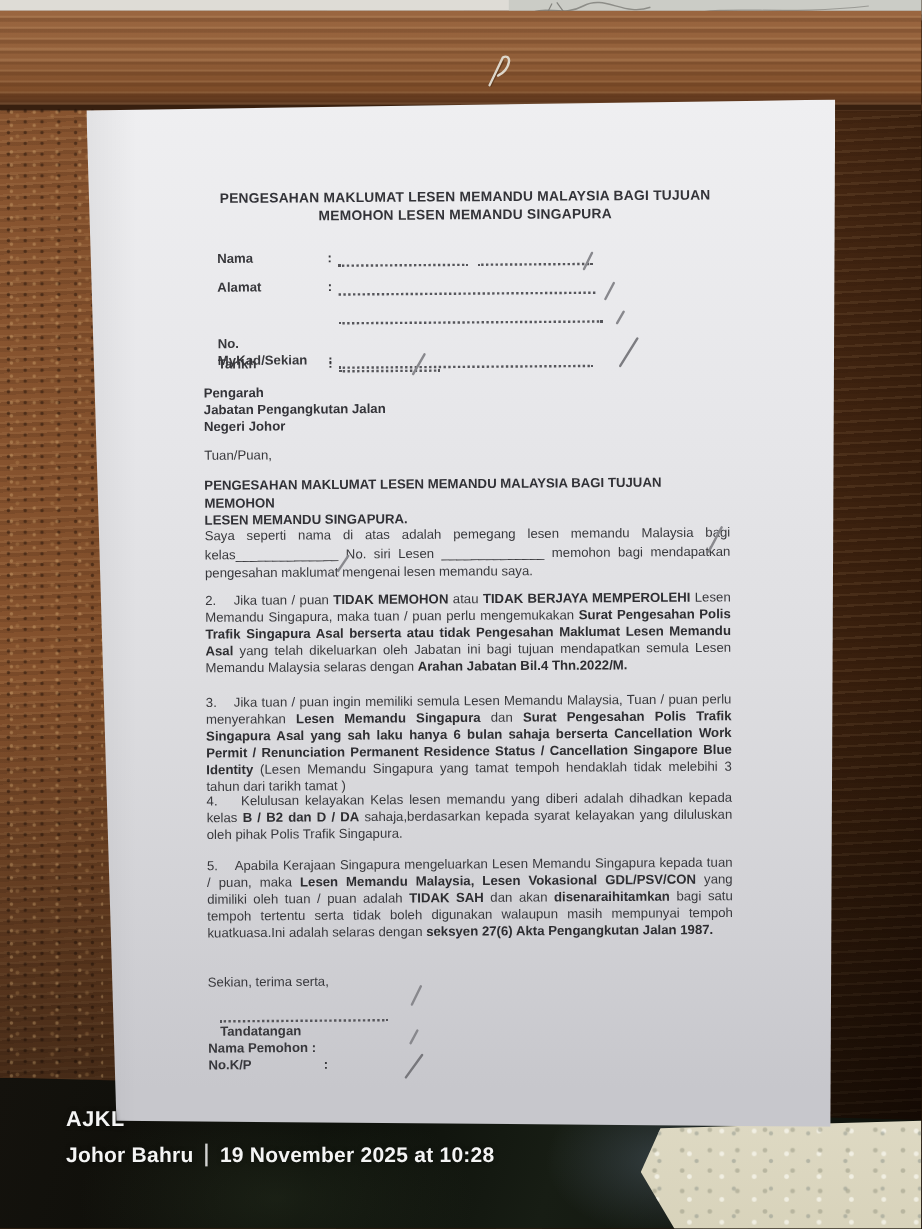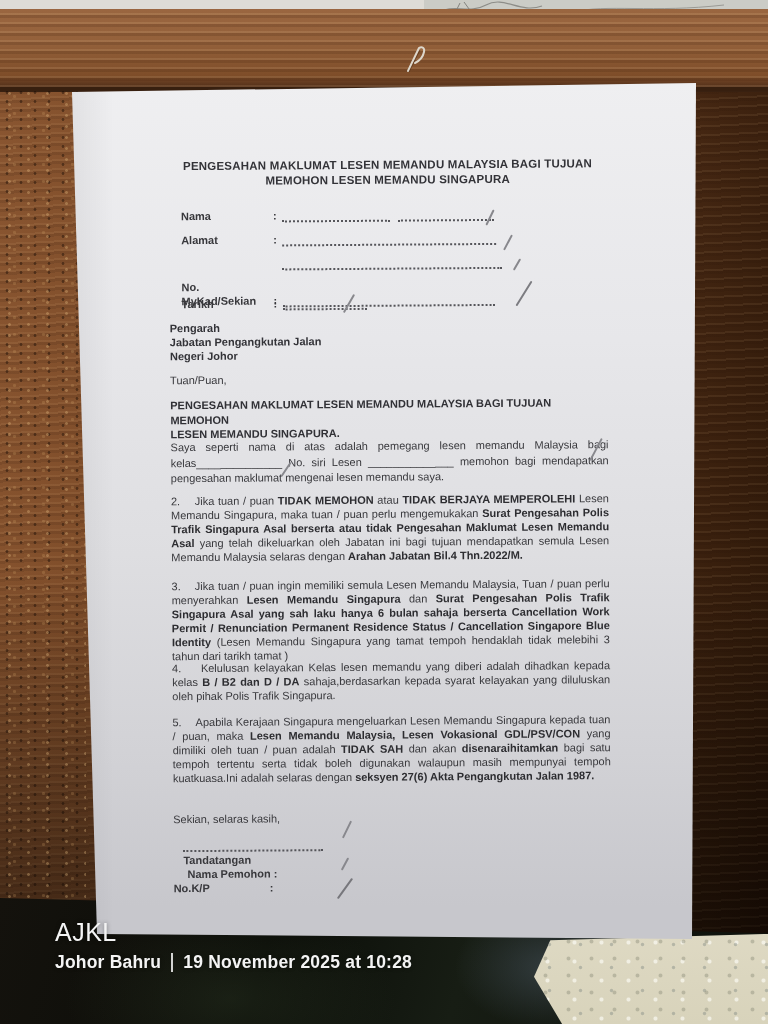--- a/index.html
+++ b/index.html
@@ -72,30 +72,30 @@
   .doc-p{position:absolute;left:2px;width:438px;text-align:justify;}
   .p1{top:358px;line-height:15.5px;}
   .p2{top:412px;}
   .p3{top:497px;}
   .p4{top:579px;}
   .p5{top:633px;}
 
   .closing{position:absolute;left:2px;top:730px;}
   .sig-line{position:absolute;left:12px;top:756px;width:140px;height:12px;border-bottom:2px dotted #55555a;}
   .sig-caption{position:absolute;left:12px;top:771px;width:140px;text-align:left;font-weight:bold;}
-  .sig-name{position:absolute;left:16px;top:785px;font-weight:bold;}
+  .sig-name{position:absolute;left:2px;top:785px;font-weight:bold;}
   .sig-id{position:absolute;left:2px;top:799px;width:120px;display:flex;font-weight:bold;}
   .sig-id .gap{width:60px;flex:none;}
 
   
   .mark{position:absolute;width:2px;background:#88888d;border-radius:2px;z-index:6;}
 
   
   .overlay{position:absolute;left:55px;top:919px;z-index:10;color:#f4f4f4;}
-  .overlay-title{font-size:25px;font-weight:normal;letter-spacing:.5px;line-height:26px;
+  .overlay-title{font-size:18px;font-weight:bold;letter-spacing:.5px;line-height:26px;
     text-shadow:0 0 4px rgba(0,0,0,.4);}
   .overlay-sub{margin-top:7px;font-size:17.5px;font-weight:bold;letter-spacing:.2px;
     display:flex;align-items:center;text-shadow:0 0 4px rgba(0,0,0,.4);}
   .overlay-sep{display:inline-block;width:2px;height:19px;background:rgba(244,244,244,.85);
     margin:0 10px;}
 </style>
 </head>
 <body>
 
 <div id="stage">
@@ -167,21 +167,21 @@
         <div>PENGESAHAN MAKLUMAT LESEN MEMANDU MALAYSIA BAGI TUJUAN MEMOHON</div>
         <div>LESEN  MEMANDU SINGAPURA.</div>
       </div>
 
       <div class="doc-p p1"><span>Saya seperti nama di atas adalah pemegang lesen memandu Malaysia bagi kelas______________ No. siri Lesen </span><span>______________</span><span> memohon bagi mendapatkan pengesahan maklumat  mengenai lesen memandu saya.</span></div>
       <div class="doc-p p2"><span>2.&nbsp;&nbsp;&nbsp;&nbsp;Jika tuan / puan </span><span class="b">TIDAK MEMOHON</span><span>  atau  </span><span class="b">TIDAK BERJAYA MEMPEROLEHI</span><span>  Lesen Memandu Singapura, maka tuan / puan perlu mengemukakan </span><span class="b">Surat Pengesahan Polis Trafik Singapura Asal berserta atau tidak  Pengesahan Maklumat  Lesen Memandu  Asal</span><span> yang telah dikeluarkan  oleh Jabatan ini bagi tujuan mendapatkan semula Lesen Memandu Malaysia selaras dengan </span><span class="b">Arahan Jabatan Bil.4 Thn.2022/M.</span></div>
       <div class="doc-p p3"><span>3.&nbsp;&nbsp;&nbsp;&nbsp;Jika tuan / puan ingin memiliki semula Lesen Memandu Malaysia, Tuan / puan perlu menyerahkan </span><span class="b">Lesen Memandu Singapura</span><span> dan </span><span class="b">Surat Pengesahan Polis Trafik Singapura Asal yang sah laku hanya 6 bulan sahaja berserta Cancellation Work Permit / Renunciation Permanent Residence  Status / Cancellation Singapore Blue Identity</span><span> (Lesen Memandu Singapura yang tamat tempoh hendaklah tidak melebihi 3 tahun dari tarikh tamat )</span></div>
       <div class="doc-p p4"><span>4.&nbsp;&nbsp;&nbsp;&nbsp;Kelulusan kelayakan Kelas lesen memandu yang diberi adalah dihadkan kepada kelas </span><span class="b">B / B2 dan D / DA</span><span> sahaja,berdasarkan kepada syarat kelayakan yang diluluskan oleh pihak  Polis Trafik Singapura.</span></div>
       <div class="doc-p p5"><span>5.&nbsp;&nbsp;&nbsp;&nbsp;Apabila Kerajaan Singapura mengeluarkan Lesen Memandu Singapura kepada tuan / puan, maka </span><span class="b">Lesen Memandu Malaysia, Lesen Vokasional GDL/PSV/CON</span><span> yang dimiliki oleh tuan / puan adalah </span><span class="b">TIDAK SAH</span><span> dan akan </span><span class="b">disenaraihitamkan</span><span> bagi satu tempoh tertentu serta tidak boleh digunakan walaupun masih mempunyai tempoh kuatkuasa.Ini adalah selaras dengan </span><span class="b">seksyen 27(6) Akta Pengangkutan Jalan 1987.</span></div>
 
-      <div class="closing">Sekian, selaras kasih,</div>
+      <div class="closing">Sekian, terima serta,</div>
       <div class="sig-line"></div>
       <div class="sig-caption">Tandatangan</div>
       <div class="sig-name">Nama Pemohon :</div>
       <div class="sig-id">
         <span>No.K/P</span>
         <span class="gap"></span>
         <span>:</span>
       </div>
     </div>
   </div>

